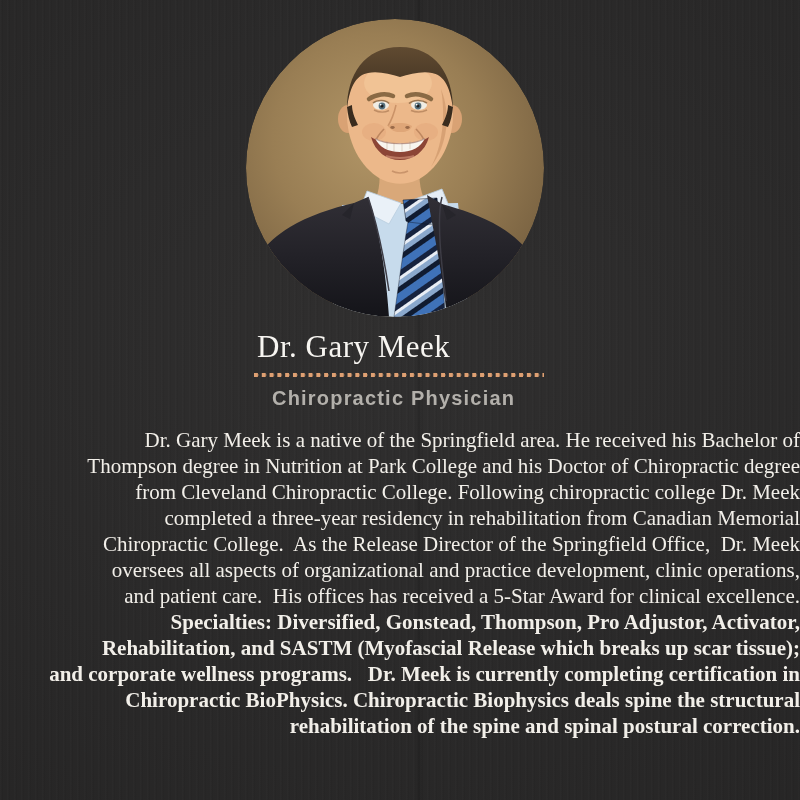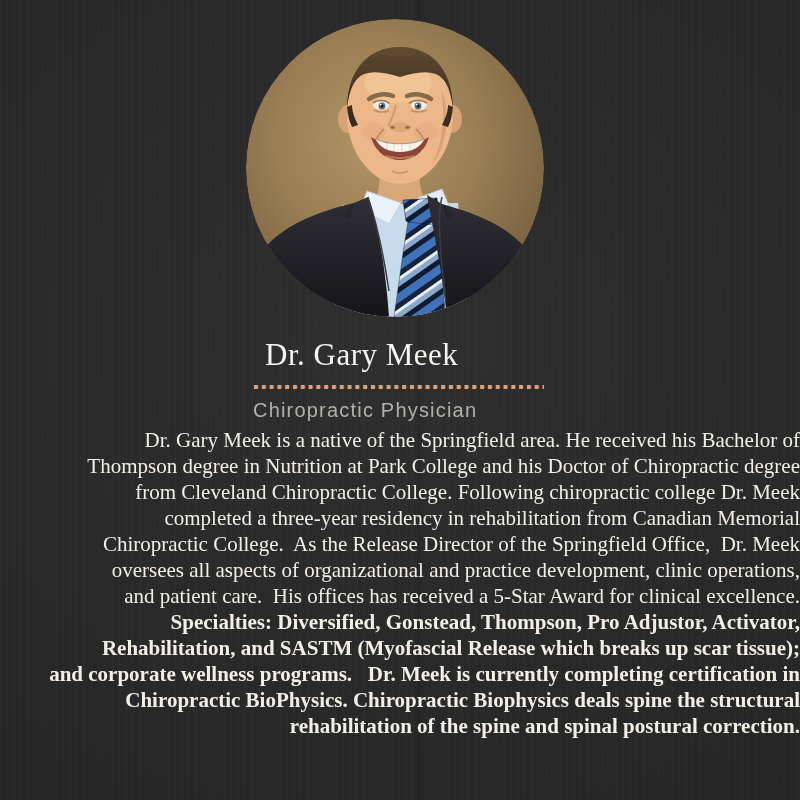--- a/index.html
+++ b/index.html
@@ -13,32 +13,33 @@
       var(--background,#2b2a2a);
   }
   .photo{
     position:absolute;left:246px;top:19px;width:298px;height:298px;
     border-radius:50%;overflow:hidden;
   }
   .photo svg{display:block;width:298px;height:298px;}
   .header{position:absolute;left:253px;top:326px;}
   .name{
     font-size:31px;line-height:34px;letter-spacing:0.5px;
-    color:var(--name_text,#f7f5f1);font-weight:400;margin:12px;
+    color:var(--name_text,#f7f5f1);font-weight:400;margin:4px;
   }
   .dots{
     margin-top:8px;width:291px;height:6px;
     background-image:radial-gradient(circle at 3px 3px, var(--accent_dots,#dfa072) 2.15px, rgba(0,0,0,0) 2.55px);
     background-size:7.8px 6px;background-repeat:repeat-x;
   }
   .role{
     margin-top:9px;
-    font-family:"Liberation Sans",sans-serif;font-weight:400;
+    font-family:"Liberation Sans",sans-serif;font-weight:700;
     font-size:20px;letter-spacing:1.2px;
     color:var(--role_text,#b3b0ab);
+    margin-left:19px;
   }
   .bio{
     position:absolute;left:0;top:427px;width:800px;
     text-align:right;color:var(--body_text,#f2efe9);
     font-size:21px;line-height:26px;
   }
   .bio-line{white-space:pre;}
   .para-2{font-weight:bold;}
 </style>
 </head>

